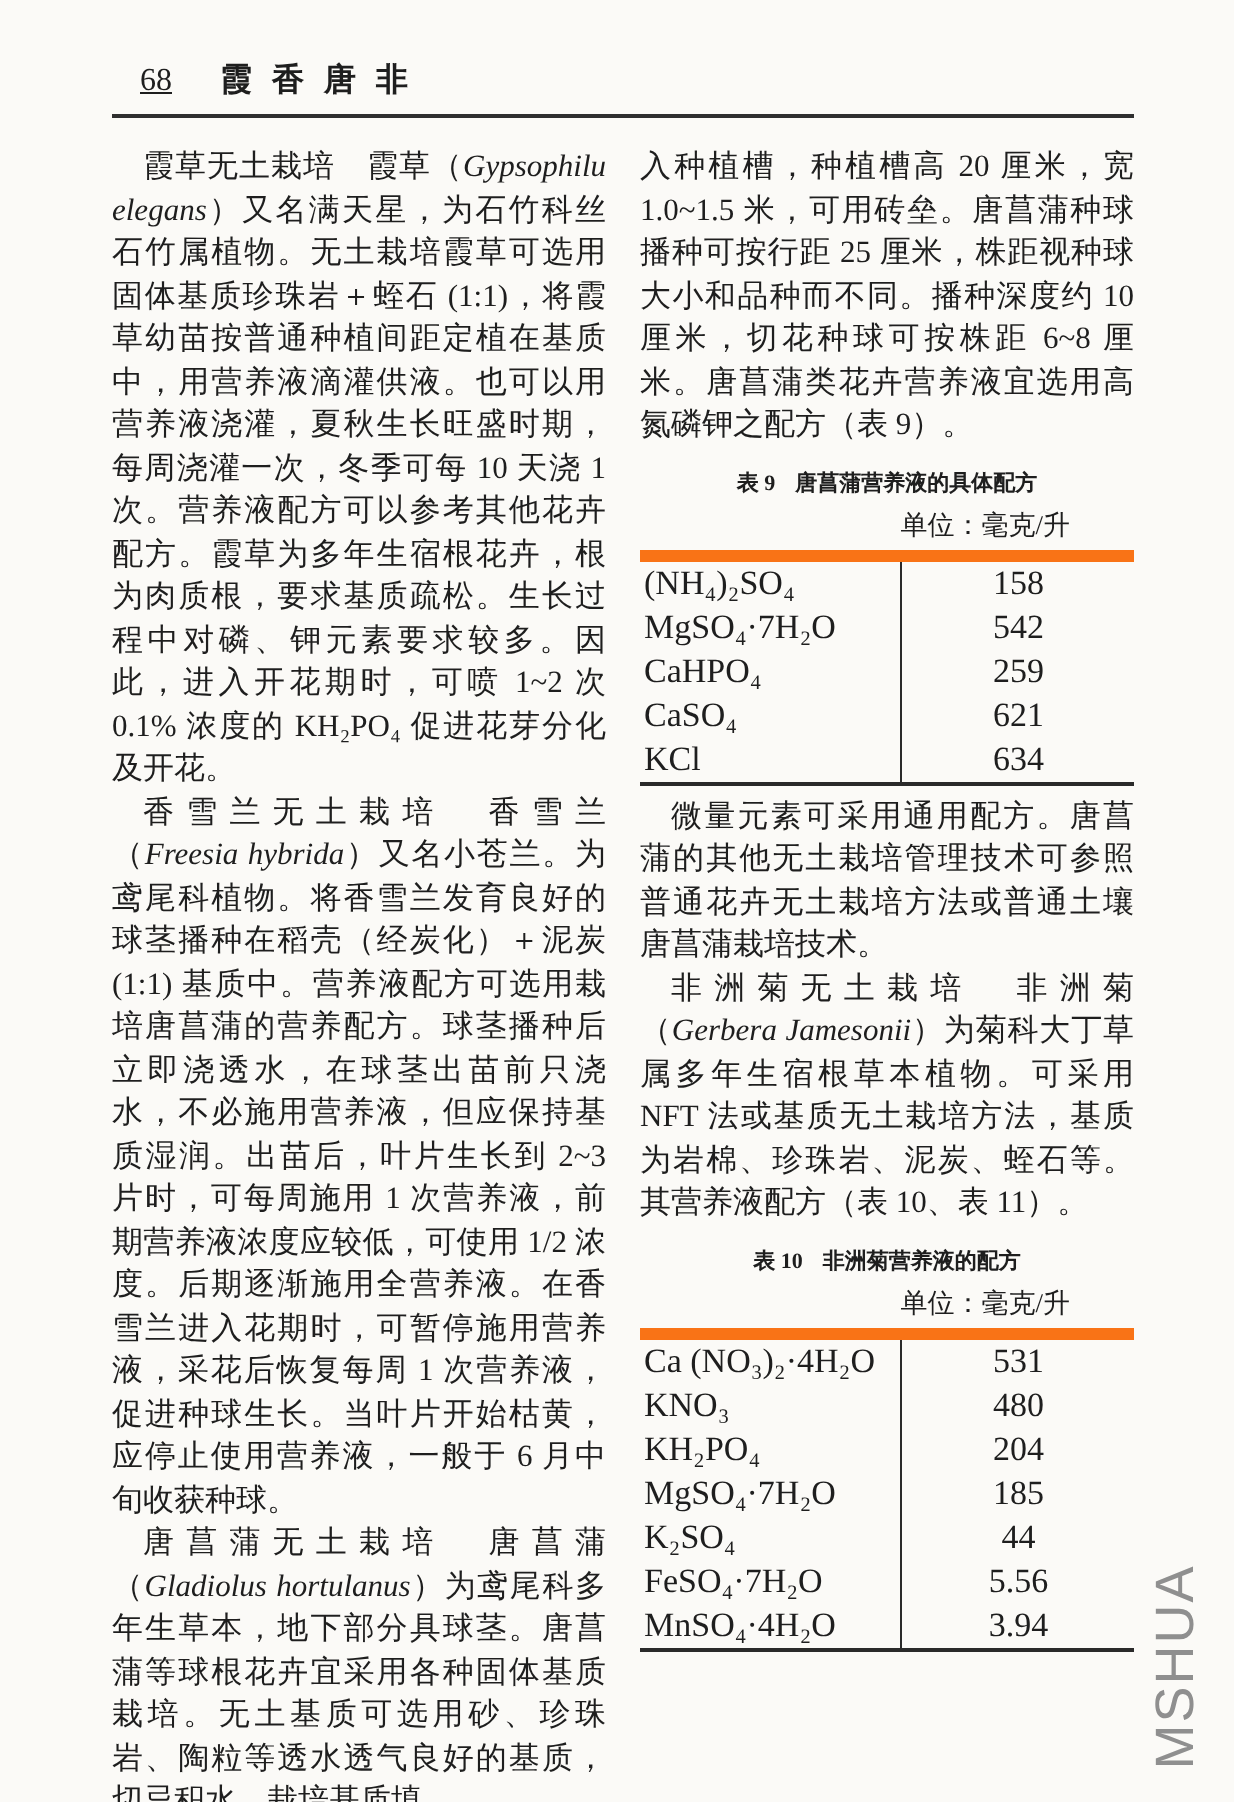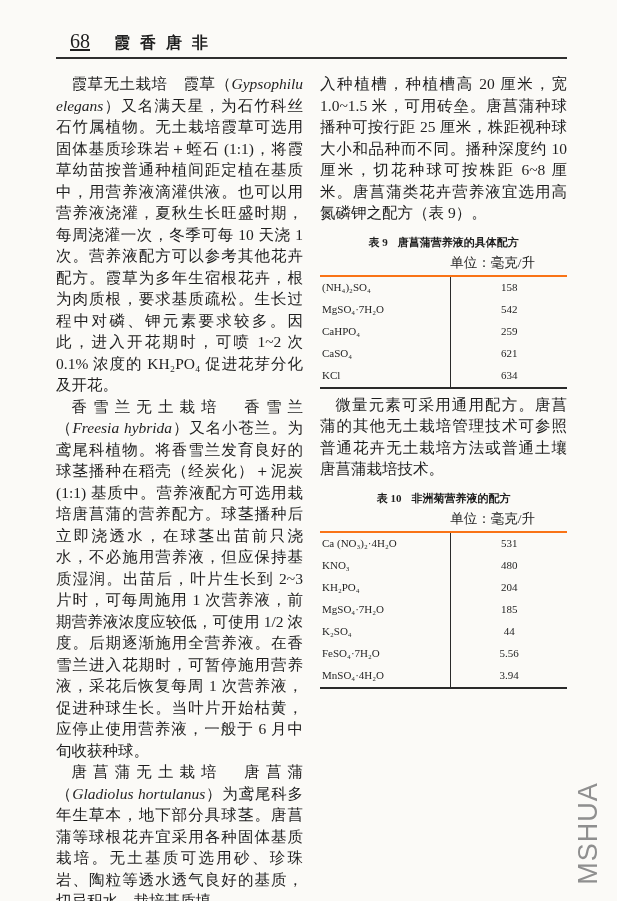--- a/index.html
+++ b/index.html
@@ -10,45 +10,45 @@
     color:#1e1e1e;
     font-family:"Liberation Serif","DejaVu Serif",serif;
     box-sizing:border-box;
     padding:30px 50px 0 56px;
     overflow:hidden;
   }
   .page-header{
     display:flex;align-items:baseline;gap:24px;
     font-size:16px;padding-left:14px;height:24px;
   }
-  .pagenum{font-size:20px;text-decoration:underline;}
+  .pagenum{font-size:16px;text-decoration:underline;}
   .runhead{font-weight:bold;letter-spacing:3px;}
   .rule{height:2px;background:#2f2f2f;margin-top:3px;}
   .columns{display:flex;gap:17px;margin-top:14px;}
   .col{
     width:247px;
     font-size:15.5px;
     line-height:21.5px;
     text-align:justify;
   }
   .col p{margin:0;text-indent:1em;}
   .col p.cont{text-indent:0;}
   .head{font-weight:normal;}
   .latin{font-style:italic;font-family:"Liberation Serif","DejaVu Serif",serif;}
   .tbl{margin:7px 0 5px;}
   .tbl-title{text-align:center;font-weight:bold;font-size:11px;line-height:22px;text-indent:0;}
   .tbl-title .tlabel{margin-right:10px;}
   .tbl-unit{text-align:right;font-size:13.5px;line-height:20px;padding-right:32px;}
   table.formula{
     width:100%;
     border-collapse:collapse;
-    border-top:2px solid #f97316;
+    border-top:6px solid #f97316;
     border-bottom:2px solid #2a2a2a;
     margin-top:2px;
-    font-size:11px;
+    font-size:17px;
   }
   table.formula td{padding:2.5px 2px;line-height:17px;}
   td.chem{padding-left:5px;text-align:left;}
   td.val{border-left:1.3px solid #2a2a2a;text-align:center;width:47%;}
   .watermark{
     position:absolute;
     left:528px;top:818px;width:120px;
     text-align:center;
     transform:rotate(-90deg);
     color:#8f8f8f;
@@ -102,20 +102,21 @@
               </tr>
           <tr>
                 <td class="chem">KCl</td>
                 <td class="val">634</td>
               </tr>
         </tbody>
           </table>
       </div>
 
       <p>微量元素可采用通用配方。唐菖蒲的其他无土栽培管理技术可参照普通花卉无土栽培方法或普通土壤唐菖蒲栽培技术。</p>
+      <p><span class="head">非洲菊无土栽培</span><span>　非洲菊（</span><span class="latin">Gerbera Jamesonii</span><span>）为菊科大丁草属多年生宿根草本植物。可采用 NFT 法或基质无土栽培方法，基质为岩棉、珍珠岩、泥炭、蛭石等。其营养液配方（表 10、表 11）。</span></p>
 
       <div class="tbl">
         <div class="tbl-title"><span class="tlabel">表 10</span><span>非洲菊营养液的配方</span></div>
         <div class="tbl-unit">单位：毫克/升</div>
         <table class="formula">
           <tbody>
               <tr>
                 <td class="chem">Ca (NO₃)₂·4H₂O</td>
                 <td class="val">531</td>
               </tr>

